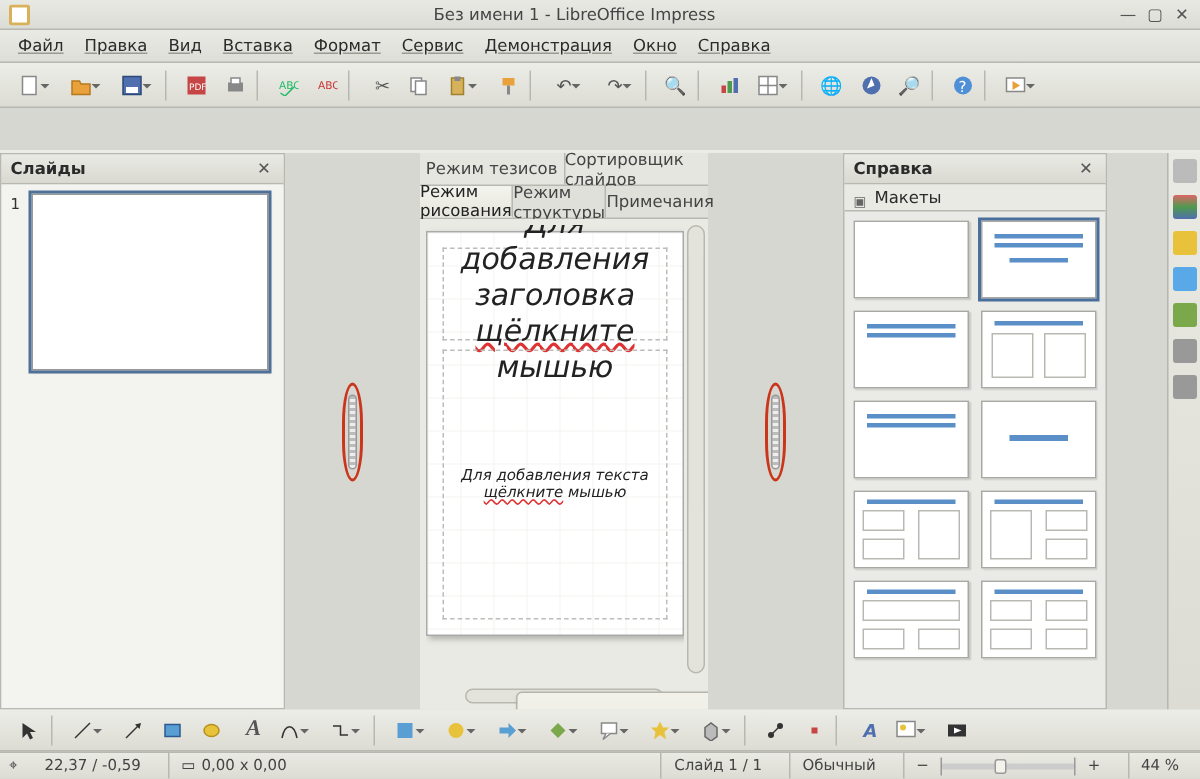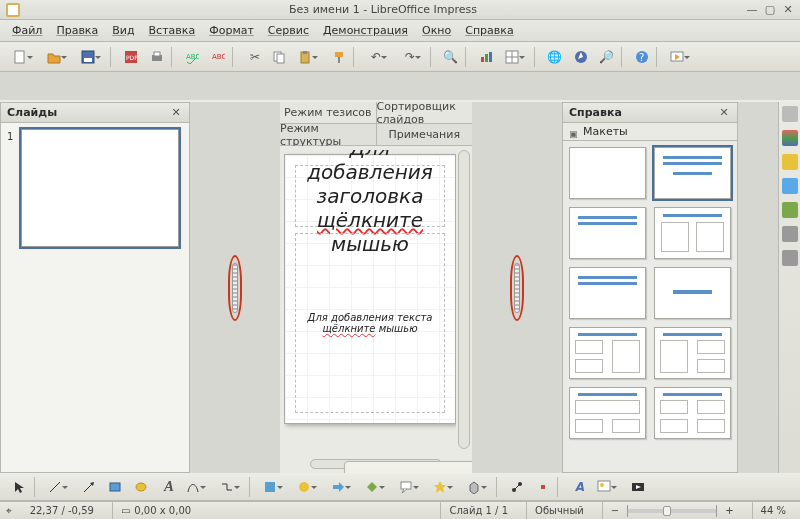--- a/index.html
+++ b/index.html
@@ -341,20 +341,21 @@
     <div class="grip"></div>
     <div class="redring"></div>
   </div>
 
   <div class="center">
     <div class="tabs-row">
       <div class="tab">Режим тезисов</div>
       <div class="tab">Сортировщик слайдов</div>
     </div>
     <div class="tabs-row secondary">
+      <div class="tab active">Режим рисования</div>
       <div class="tab">Режим структуры</div>
       <div class="tab">Примечания</div>
     </div>
     <div class="canvas-area">
       <div class="canvas-scroll">
         <div class="slide">
           <div class="placeholder ph-title">
             <div>Для добавления заголовка</div>
             <div>
               <span></span><span class="squiggle">щёлкните</span><span> мышью</span>

